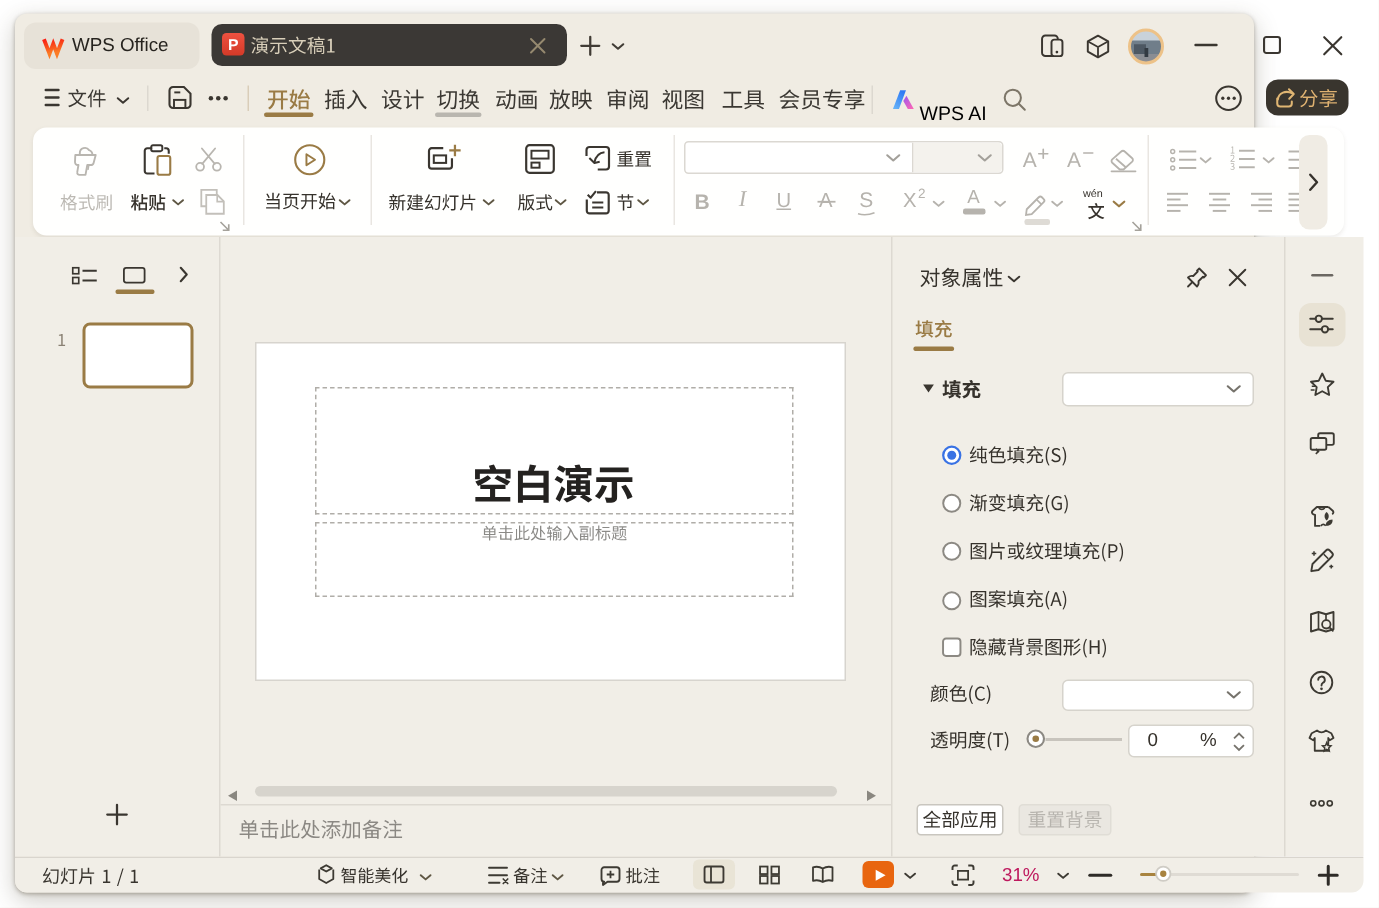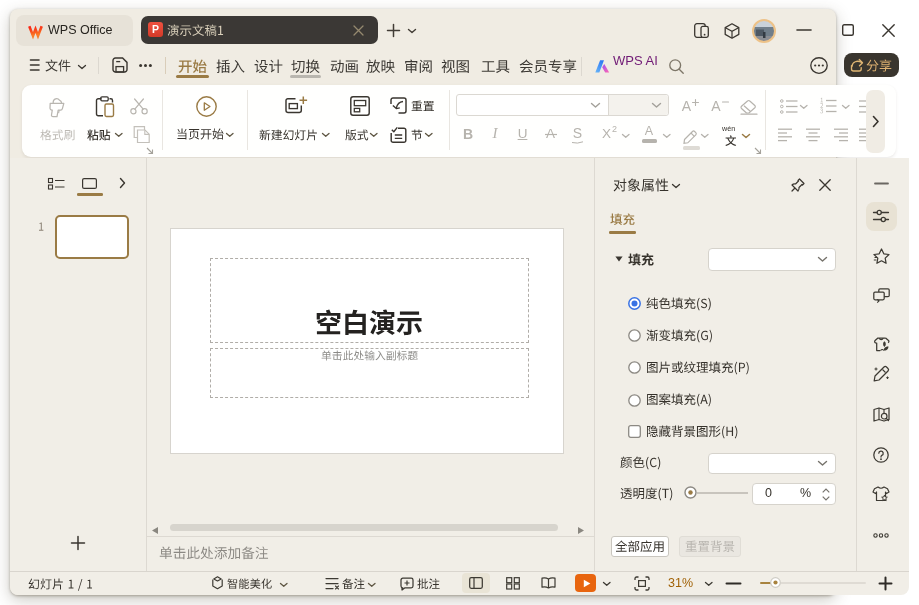--- a/index.html
+++ b/index.html
@@ -138,21 +138,21 @@
           <stop offset="1" stop-color="#2f7bf4"></stop>
         </linearGradient>
 <linearGradient id="ai2" x1="0" y1="0" x2="0.8" y2="1">
 <stop offset="0" stop-color="#9a55f2"></stop>
           <stop offset="1" stop-color="#f865b7"></stop>
         </linearGradient>
       </defs>
 <path d="M0.3 13.6 L5.1 1.2 H9 L4.3 13.6 Z" fill="url(#ai1)"></path>
 <path d="M9.3 4.9 L14.2 13.6 H10.2 L7.2 8.3 Z" fill="url(#ai2)"></path>
     </svg>
-<div style="position:absolute;left:603px;top:44px;font:400 13px 'Liberation Sans', sans-serif;color:#701a75;letter-spacing:normal;white-space:nowrap">WPS AI</div>
+<div style="position:absolute;left:603px;top:59px;font:400 13px 'Liberation Sans', sans-serif;color:#000000;letter-spacing:normal;white-space:nowrap">WPS AI</div>
 <svg style="position:absolute;left:659px;top:49.5px;overflow:visible" width="15" height="15" viewBox="0 0 15 15">
       <circle cx="6.2" cy="6.2" r="5.4" fill="none" stroke="#7d7668" stroke-width="1.35"></circle>
       <path d="M10.2 10.2 L14.2 14.2" stroke="#7d7668" stroke-width="1.35" stroke-linecap="round"></path>
     </svg>
 <svg style="position:absolute;left:800px;top:47.5px;overflow:visible" width="18" height="17" viewBox="0 0 18 17">
       <ellipse cx="9" cy="8.5" rx="8.2" ry="7.8" fill="none" stroke="#3a3630" stroke-width="1.35"></ellipse>
       <circle cx="5.2" cy="8.5" r="1.1" fill="#3a3630"></circle>
       <circle cx="9" cy="8.5" r="1.1" fill="#3a3630"></circle>
       <circle cx="12.8" cy="8.5" r="1.1" fill="#3a3630"></circle>
     </svg>
@@ -609,21 +609,21 @@
 <svg style="position:absolute;left:572.5px;top:569.5px;overflow:visible" width="8" height="9" viewBox="0 0 8 9">
       <path d="M0.8 0.8 L7.4 4.5 L0.8 8.2 Z" fill="#fff"></path>
     </svg>
 <svg style="position:absolute;left:593.25px;top:572.625px;overflow:visible" width="7.5" height="3.75" viewBox="0 0 7.5 3.75">
       <path d="M0.5 0.5 L3.75 3.25 L7.0 0.5" fill="none" stroke="#3d3a33" stroke-width="1.3" stroke-linecap="round" stroke-linejoin="round"></path>
     </svg>
 <svg style="position:absolute;left:624px;top:566.5px;overflow:visible" width="16" height="15" viewBox="0 0 16 15">
       <path d="M1 4 V2.5 A1.5 1.5 0 0 1 2.5 1 H4.5 M11.5 1 H13.5 A1.5 1.5 0 0 1 15 2.5 V4 M15 11 V12.5 A1.5 1.5 0 0 1 13.5 14 H11.5 M4.5 14 H2.5 A1.5 1.5 0 0 1 1 12.5 V11" fill="none" stroke="#3d3a33" stroke-width="1.3"></path>
       <rect x="4.6" y="4.6" width="6.8" height="5.8" fill="none" stroke="#3d3a33" stroke-width="1.2"></rect>
     </svg>
-<div style="position:absolute;left:658px;top:566.8px;font:400 12.5px 'Liberation Sans', sans-serif;color:#a16207;letter-spacing:normal;white-space:nowrap">31%</div>
+<div style="position:absolute;left:658px;top:566.8px;font:400 12.5px 'Liberation Sans', sans-serif;color:#be185d;letter-spacing:normal;white-space:nowrap">31%</div>
 <svg style="position:absolute;left:694.75px;top:573.125px;overflow:visible" width="7.5" height="3.75" viewBox="0 0 7.5 3.75">
       <path d="M0.5 0.5 L3.75 3.25 L7.0 0.5" fill="none" stroke="#3d3a33" stroke-width="1.3" stroke-linecap="round" stroke-linejoin="round"></path>
     </svg>
 <svg style="position:absolute;left:716px;top:573px;overflow:visible" width="15" height="3" viewBox="0 0 15 3">
       <path d="M0.5 1.5 H14.5" stroke="#2e2b27" stroke-width="2" stroke-linecap="round"></path>
     </svg>
 <div style="position:absolute;left:750px;top:572.8px;width:16px;height:2.2px;background:#a8833f;border-radius:1px"></div>
 <div style="position:absolute;left:770px;top:572.9px;width:86px;height:2px;background:#dfdbd4;border-radius:1px"></div>
 <svg style="position:absolute;left:760px;top:568.4px;overflow:visible" width="11" height="11" viewBox="0 0 11 11">
       <circle cx="5.5" cy="5.5" r="4.8" fill="#fff" stroke="#cfccc5" stroke-width="1.2"></circle>

